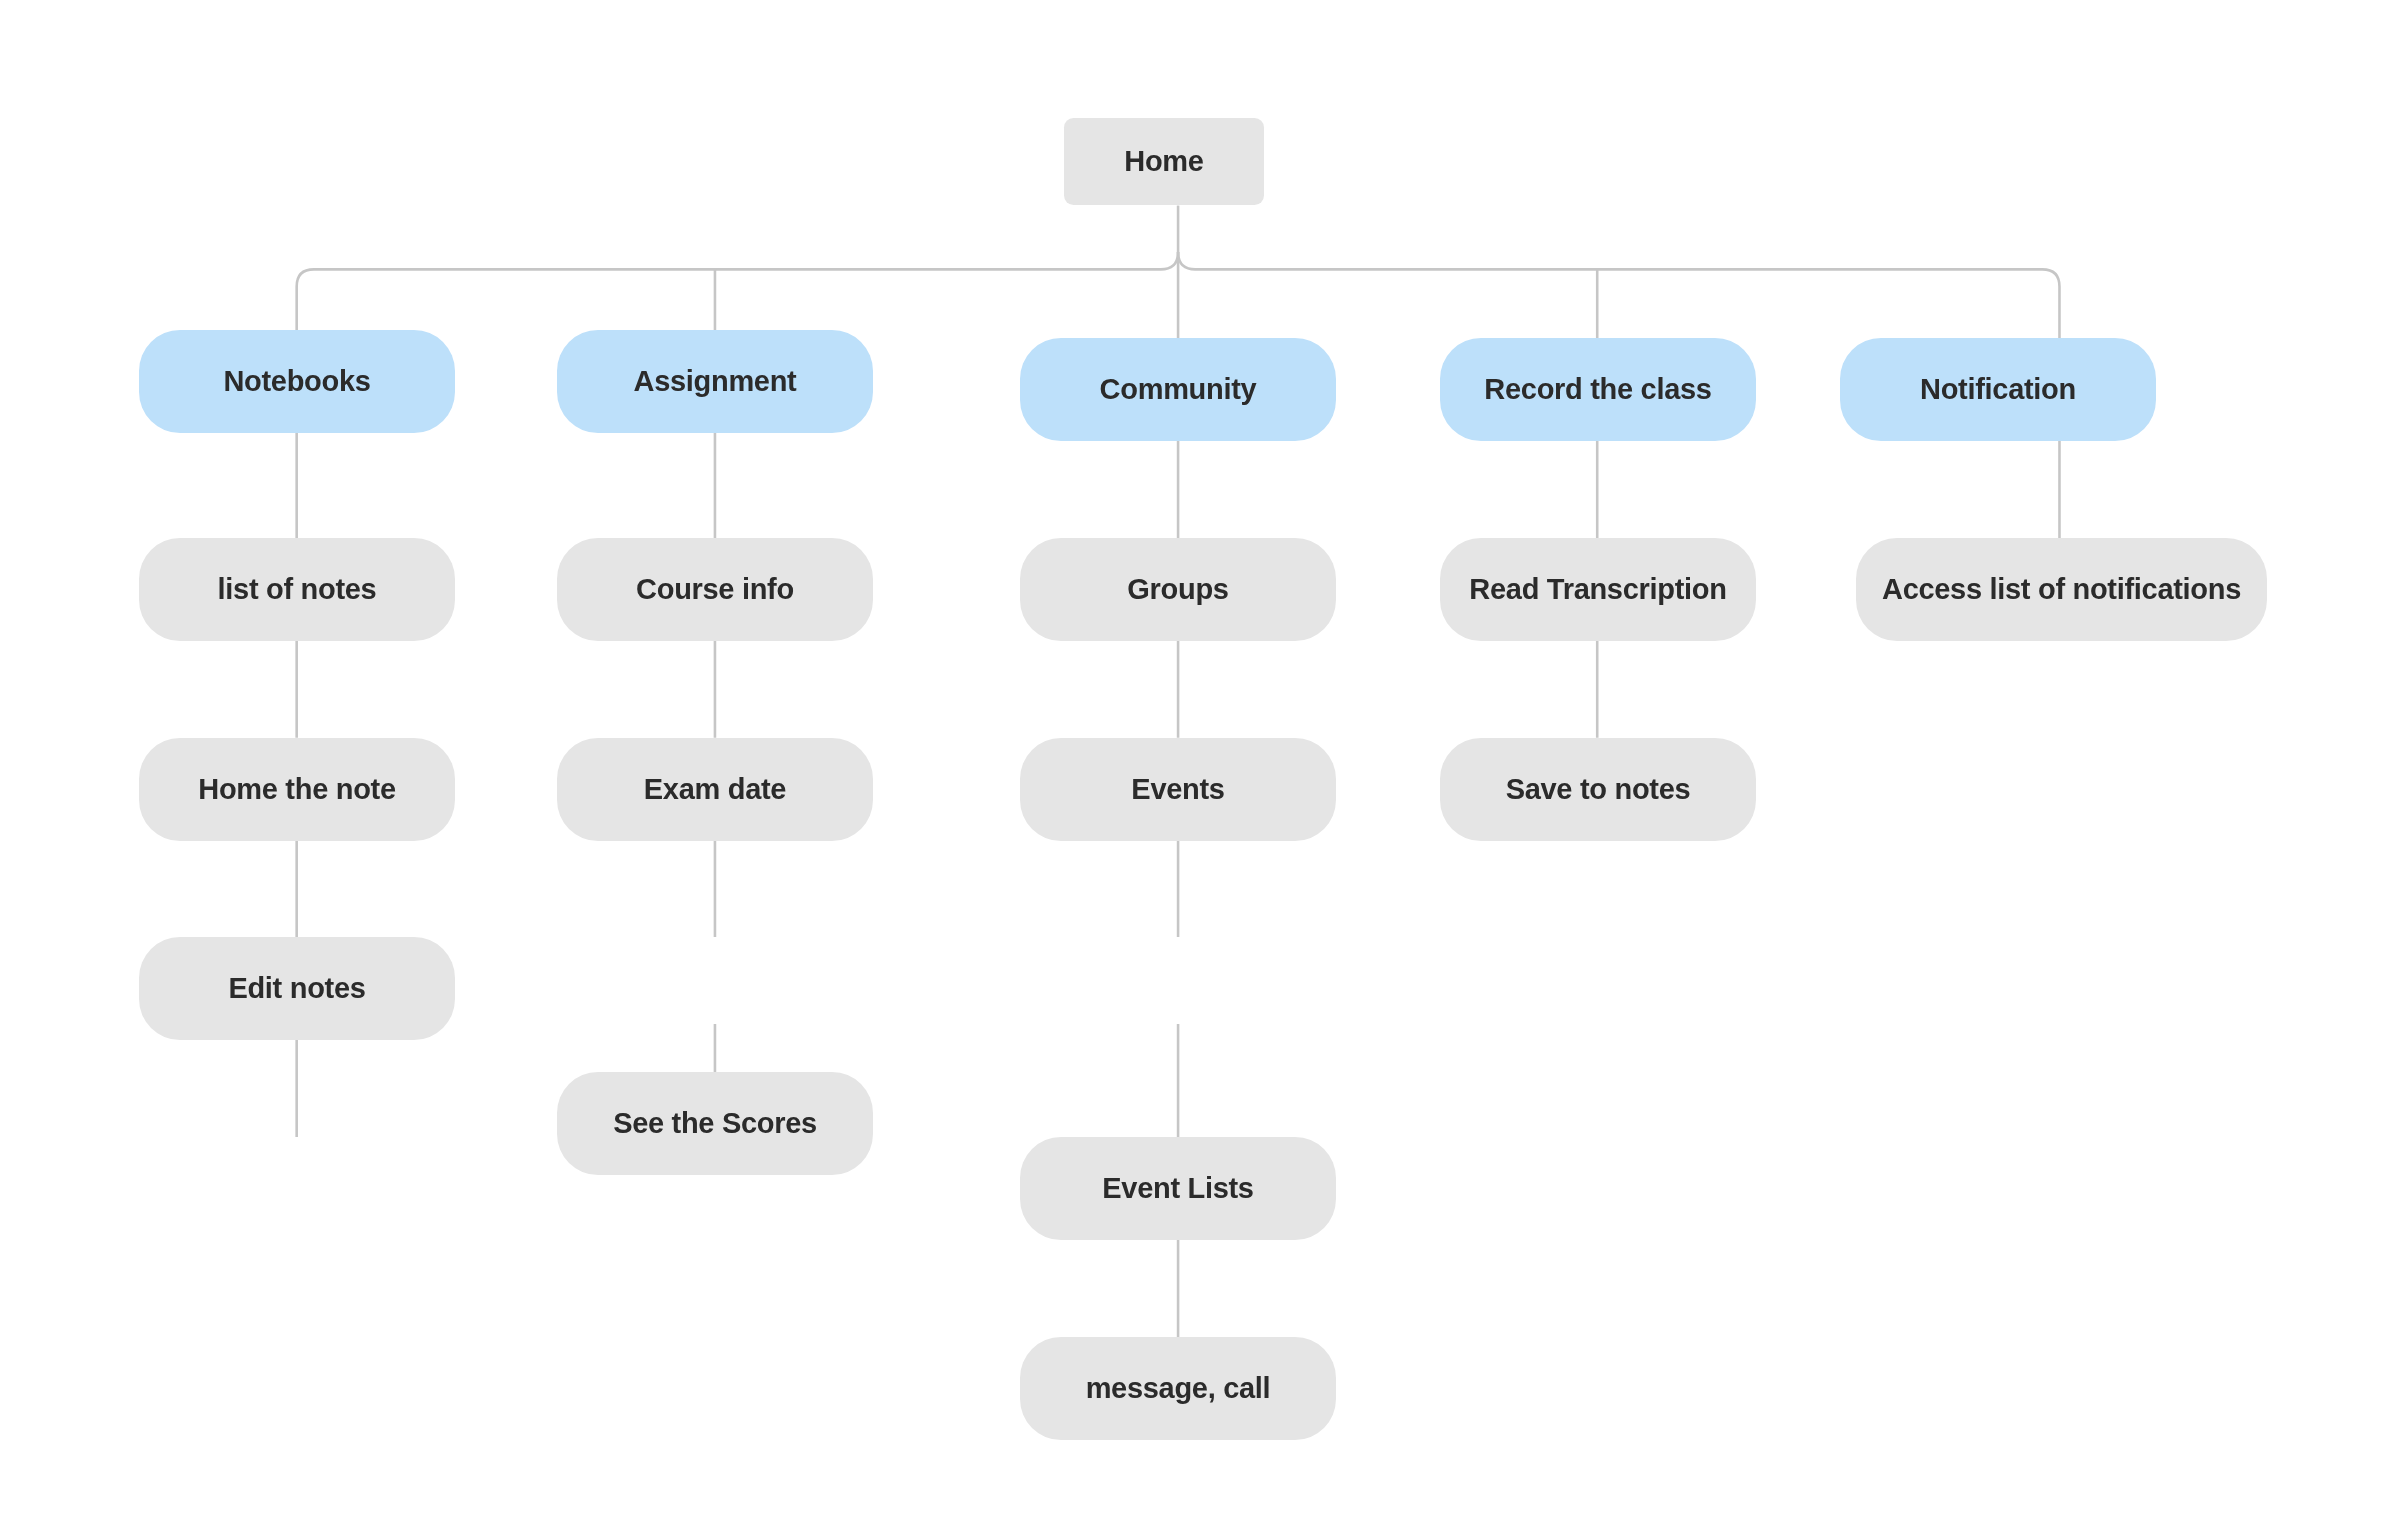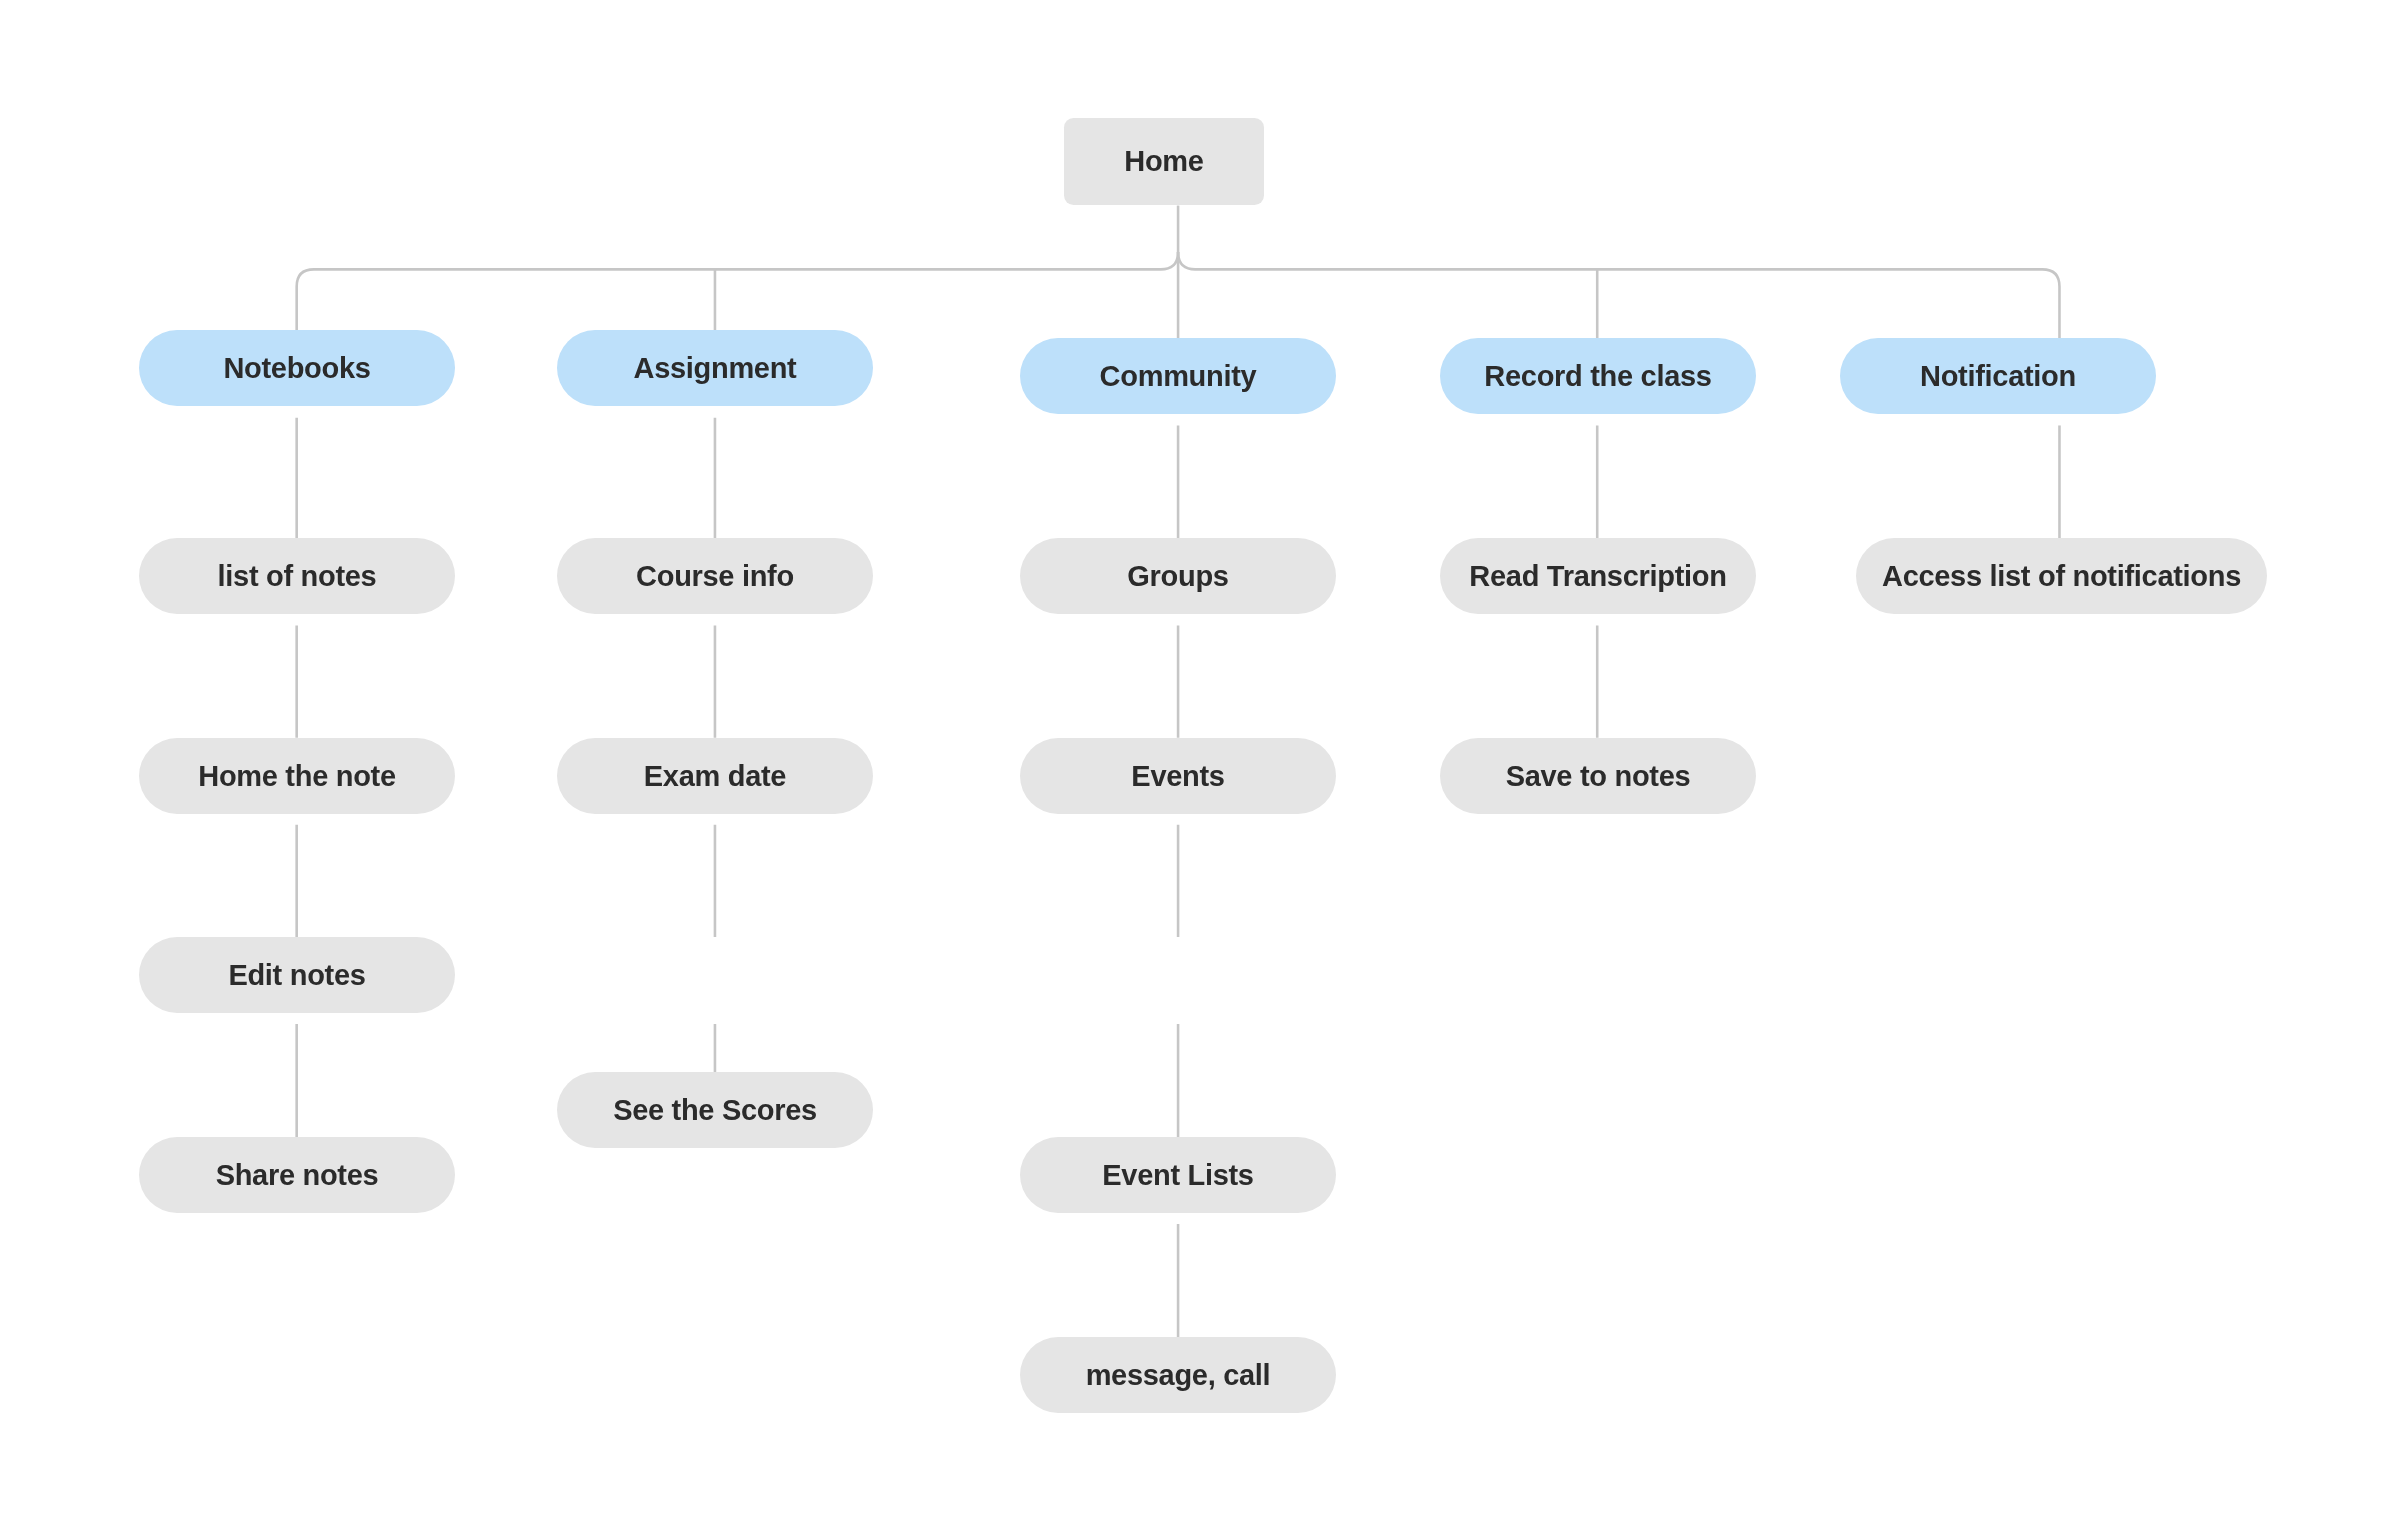--- a/index.html
+++ b/index.html
@@ -32,21 +32,21 @@
     box-sizing: border-box;
     display: flex;
     align-items: center;
     justify-content: center;
     text-align: center;
     font-weight: 700;
     font-size: 29px;
     letter-spacing: -0.3px;
     color: #2b2b2b;
     width: 316px;
-    height: 76px;
+    height: 103px;
     border-radius: 41px;
     background: #e5e5e5;
   }
   .node.root {
     width: 200px;
     height: 87px;
     border-radius: 9.5px;
     background: #e5e5e5;
   }
   .node.branch {
@@ -108,21 +108,20 @@
 
   <div class="node branch pos-b0">Notebooks</div>
   <div class="node branch pos-b1">Assignment</div>
   <div class="node branch pos-b2">Community</div>
   <div class="node branch pos-b3">Record the class</div>
   <div class="node branch pos-b4">Notification</div>
 
   <div class="node pos-c0-0">list of notes</div>
   <div class="node pos-c0-1">Home the note</div>
   <div class="node pos-c0-2">Edit notes</div>
-  <div class="node pos-c0-3">Share notes</div>
 
   <div class="node pos-c1-0">Course info</div>
   <div class="node pos-c1-1">Exam date</div>
   <div class="node pos-c1-3">See the Scores</div>
 
   <div class="node pos-c2-0">Groups</div>
   <div class="node pos-c2-1">Events</div>
   <div class="node pos-c2-4">message, call</div>
   <div class="node pos-c2-3">Event Lists</div>
 

